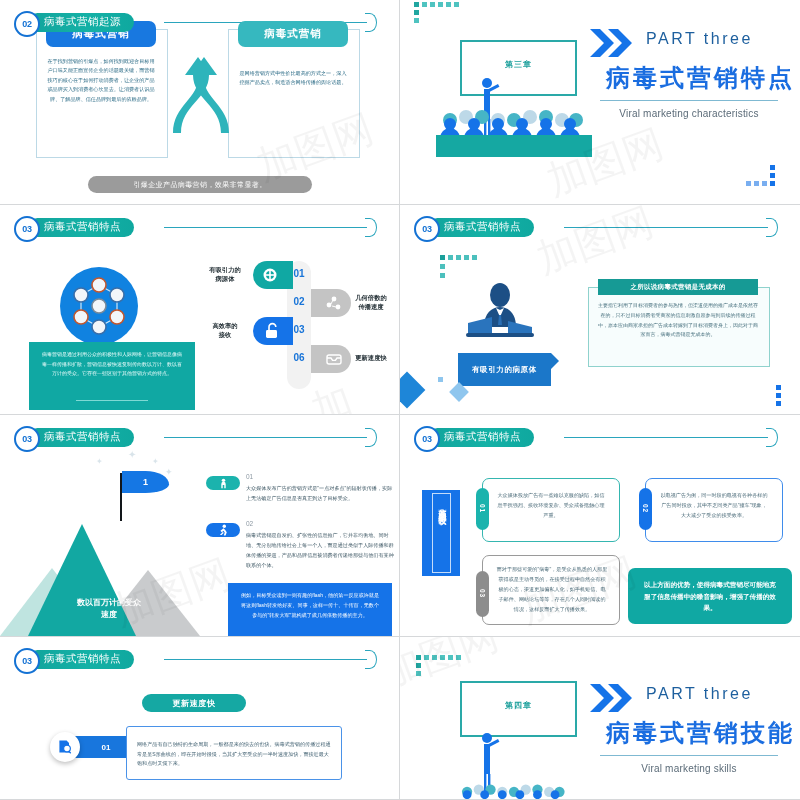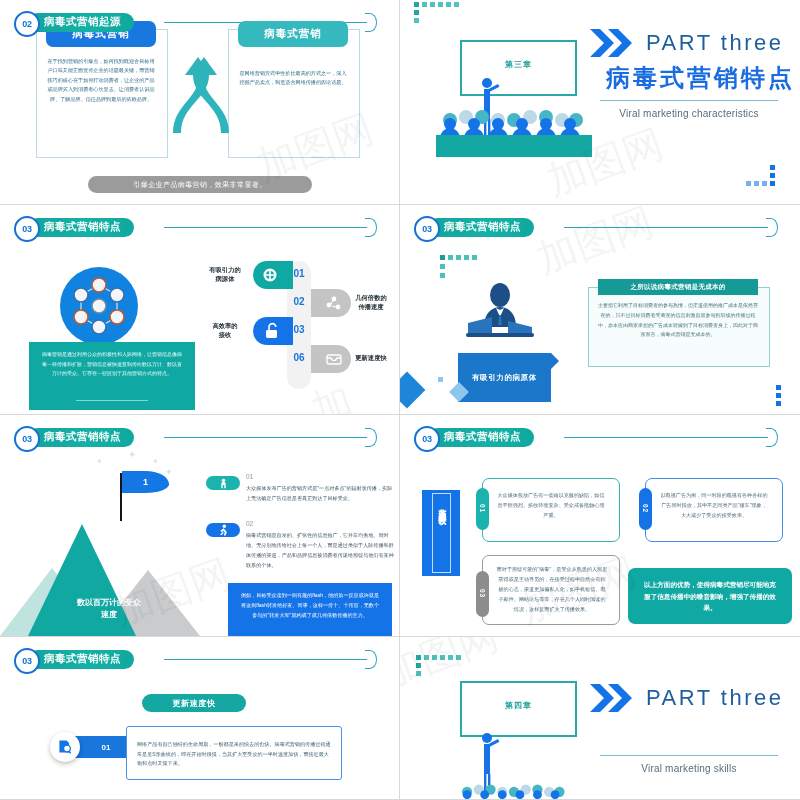--- a/index.html
+++ b/index.html
@@ -12,21 +12,21 @@
   .slide{position:relative;background:#fff;overflow:hidden;border-right:1px solid #d6d8da;border-bottom:1px solid #d6d8da;}
   .slide:nth-child(2n){border-right:none;}
 
   
   .sec-head{position:absolute;left:14px;top:11px;right:14px;height:22px;}
   .sec-badge{position:absolute;left:0;top:0;width:22px;height:22px;border-radius:50%;
     border:2px solid #1472d4;background:#fff;color:#1472d4;font-size:9px;font-weight:bold;
     display:flex;align-items:center;justify-content:center;z-index:3;letter-spacing:-.3px;}
   .sec-pill{position:absolute;left:14px;top:1.5px;height:19px;padding:0 13px 0 16px;border-radius:10px;
     background:linear-gradient(90deg,#12a49c 0%,#14b1a6 55%,#0fa89f 100%);
-    color:#fff;font-size:10.5px;font-weight:bold;display:flex;align-items:center;
+    color:#fff;font-size:10.5px;font-weight:normal;display:flex;align-items:center;
     letter-spacing:.5px;z-index:2;}
   .sec-line{position:absolute;left:150px;right:18px;top:11px;height:1.4px;background:#2aa5bd;}
   .sec-arrow{position:absolute;right:4px;top:2px;width:16px;height:19px;}
   .sec-arrow:before{content:"";position:absolute;left:0;top:0;width:11px;height:17px;
     border:1.6px solid #2aa5bd;border-left:none;border-radius:0 60% 60% 0 / 0 50% 50% 0;}
 
   
   .s1 .card{position:absolute;top:29px;width:130px;height:127px;border:1px solid #bcd9e6;background:#fff;}
   .s1 .card.left{left:36px;}
   .s1 .card.right{left:228px;}
@@ -40,38 +40,38 @@
   .s1 .arrows{position:absolute;left:171px;top:55px;width:60px;height:80px;color:#2eb4bb;}
   .s1 .footer{position:absolute;left:88px;top:176px;width:224px;height:17px;border-radius:9px;background:#9b9b9b;
     color:#fff;font-size:7px;display:flex;align-items:center;justify-content:center;letter-spacing:.4px;}
 
   
   .pd{background:#fff;}
   .pd .board{position:absolute;left:60px;top:40px;width:113px;height:52px;border:2px solid #2aa9a8;}
   .pd .board span{position:absolute;left:0;right:0;top:17px;text-align:center;color:#1b9f9b;font-size:8px;font-weight:bold;letter-spacing:1px;}
   .pd .stage{position:absolute;left:36px;top:135px;width:156px;height:22px;background:#15a8a2;}
   .pd .chev{position:absolute;left:190px;top:29px;width:50px;height:28px;}
-  .pd .part{position:absolute;left:246px;top:30px;color:#1d5f9e;font-size:22px;letter-spacing:2.5px;}
+  .pd .part{position:absolute;left:246px;top:30px;color:#1d5f9e;font-size:16px;letter-spacing:2.5px;}
   .pd .zh{position:absolute;left:206px;top:62px;color:#1a6de0;font-size:24px;font-weight:bold;letter-spacing:3px;}
   .pd .rule{position:absolute;left:200px;top:100px;width:178px;height:1px;background:#7fb9d2;}
   .pd .en{position:absolute;left:200px;top:108px;width:178px;text-align:center;color:#5b6b78;font-size:10px;letter-spacing:.2px;}
 
   
   .s3 .circle{position:absolute;left:60px;top:62px;width:78px;height:78px;border-radius:50%;background:#1082e0;}
   .s3 .tealbox{position:absolute;left:29px;top:137px;width:166px;height:68px;background:#10a8a3;}
   .s3 .tealbox p{margin:8px 11px 0;font-size:5px;line-height:1.9;color:#eafcfb;text-align:center;}
   .s3 .tealbox .hr{position:absolute;left:47px;bottom:9px;width:72px;height:1px;background:#7fd9d4;}
   .s3 .spine{position:absolute;left:287px;top:56px;width:24px;height:128px;border-radius:12px;background:#f2f2f2;}
   .s3 .num{position:absolute;left:287px;width:24px;text-align:center;color:#1874d8;font-size:10px;font-weight:bold;}
   .s3 .hook{position:absolute;width:40px;height:28px;}
   .s3 .lbl{position:absolute;font-size:6.3px;font-weight:bold;color:#263238;line-height:1.5;text-align:center;}
 
   
   .s4 .person{position:absolute;left:62px;top:78px;width:76px;height:62px;}
-  .s4 .tag{position:absolute;left:58px;top:148px;height:17px;padding:16px 14px;background:#1b77c9;color:#fff;
+  .s4 .tag{position:absolute;left:58px;top:148px;height:17px;padding:8px 14px;background:#1b77c9;color:#fff;
     font-size:7.5px;font-weight:bold;display:flex;align-items:center;letter-spacing:.6px;}
   .s4 .tag:after{content:"";position:absolute;right:-8px;top:0;border:8.5px solid transparent;border-left:8px solid #1b77c9;border-right:none;}
   .s4 .quote{position:absolute;left:188px;top:82px;width:180px;height:78px;border:1px solid #8fd2cd;background:#f7fdfd;}
   .s4 .qhead{position:absolute;left:198px;top:74px;width:160px;height:16px;background:#169a95;color:#fff;
     font-size:6.5px;font-weight:bold;display:flex;align-items:center;justify-content:center;letter-spacing:.3px;}
   .s4 .qbody{position:absolute;left:198px;top:96px;width:160px;font-size:5px;line-height:1.95;color:#47707e;text-align:center;}
 
   
   .s5 .mtn{position:absolute;left:0;bottom:0;width:200px;height:120px;}
   .s5 .flag-pole{position:absolute;left:120px;top:58px;width:2px;height:48px;background:#12161a;}
@@ -480,18 +480,19 @@
           <circle cx="110" cy="16" r="6"></circle>
           <circle cx="134" cy="16" r="6"></circle>
       </g>
     </svg>
 
     <svg class="chev" style="top:47px;" viewBox="0 0 50 28">
       <path d="M0 0 L14 14 L0 28 L10 28 L24 14 L10 0 Z" fill="#1573e8"></path>
       <path d="M18 0 L32 14 L18 28 L28 28 L42 14 L28 0 Z" fill="#1573e8"></path>
     </svg>
     <div class="part" style="top:48px;">PART  three</div>
+    <div class="zh" style="top:80px;">病毒式营销技能</div>
     <div class="rule" style="top:118px;"></div>
     <div class="en" style="top:126px;">Viral marketing skills</div>
     <div class="wm" style="left:-20px;top:-10px;">加图网</div>
   </div>
 
 </div>
 
 </body></html>

